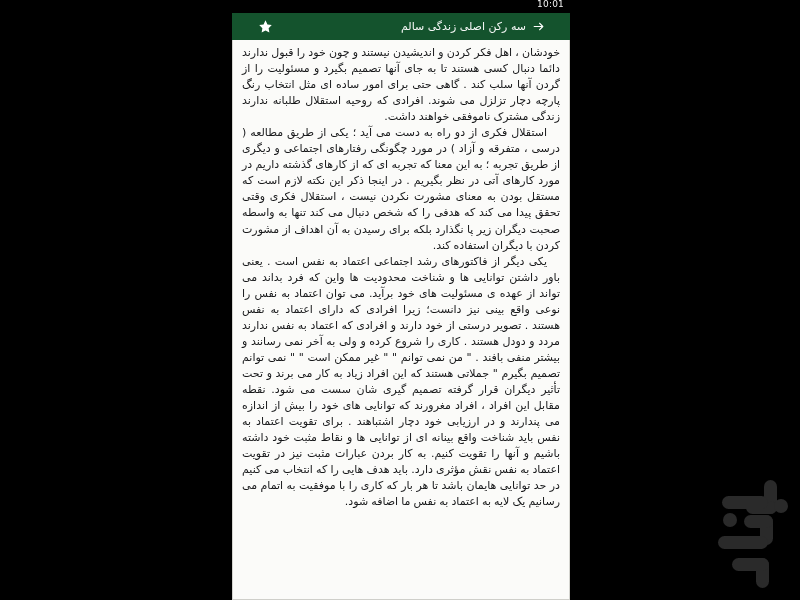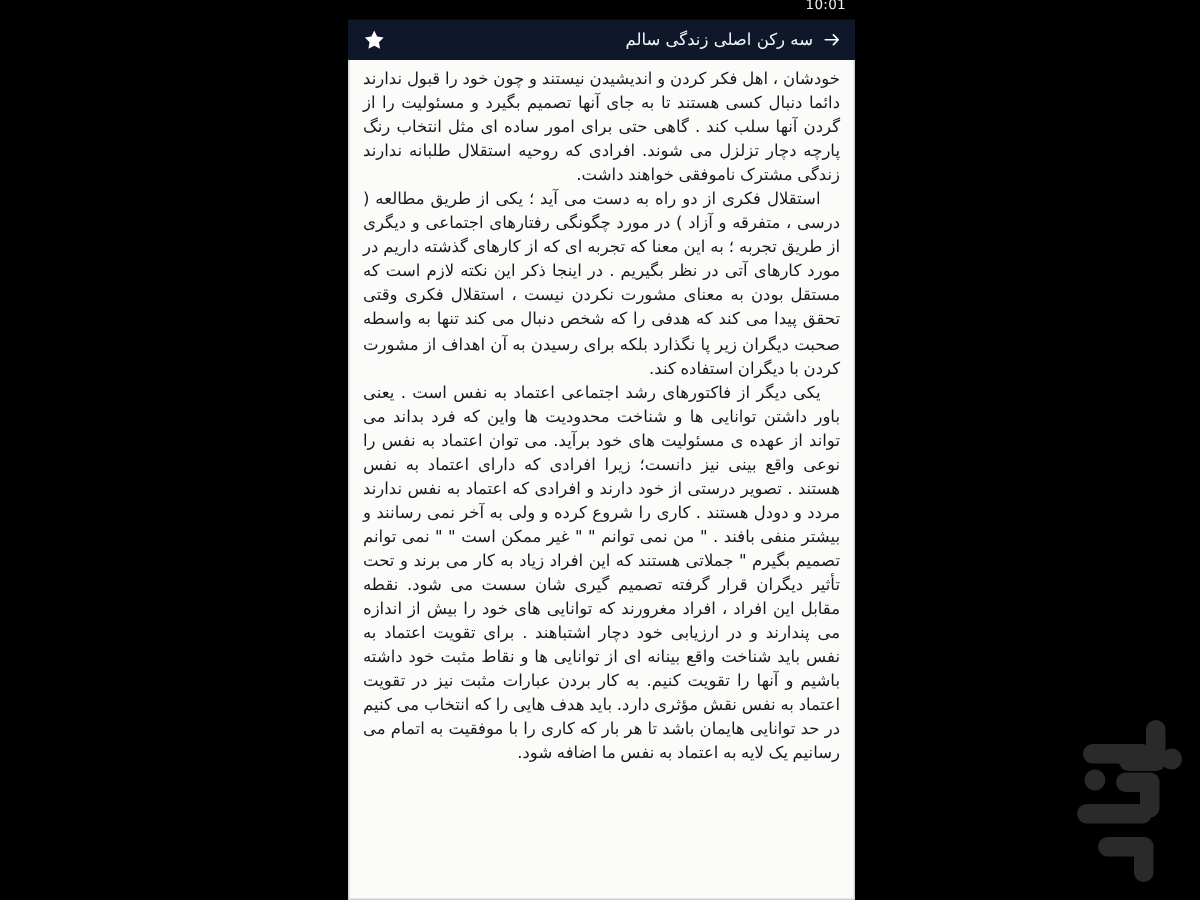--- a/index.html
+++ b/index.html
@@ -51,25 +51,25 @@
     letter-spacing: 0.2px;
     font-family: "DejaVu Sans", sans-serif;
     padding-right: 2px;
   }
 
   
   .app-bar {
     position: relative;
     height: 27px;
     width: 100%;
-    background: #0f172a;
+    background: #14532d;
     display: flex;
     align-items: center;
     direction: ltr;
-    padding: 0 6px;
+    padding: 0 22px;
     text-align: right;
   }
   .star-btn {
     width: 22px;
     height: 22px;
     display: flex;
     align-items: center;
     justify-content: center;
     flex: 0 0 auto;
     cursor: pointer;

